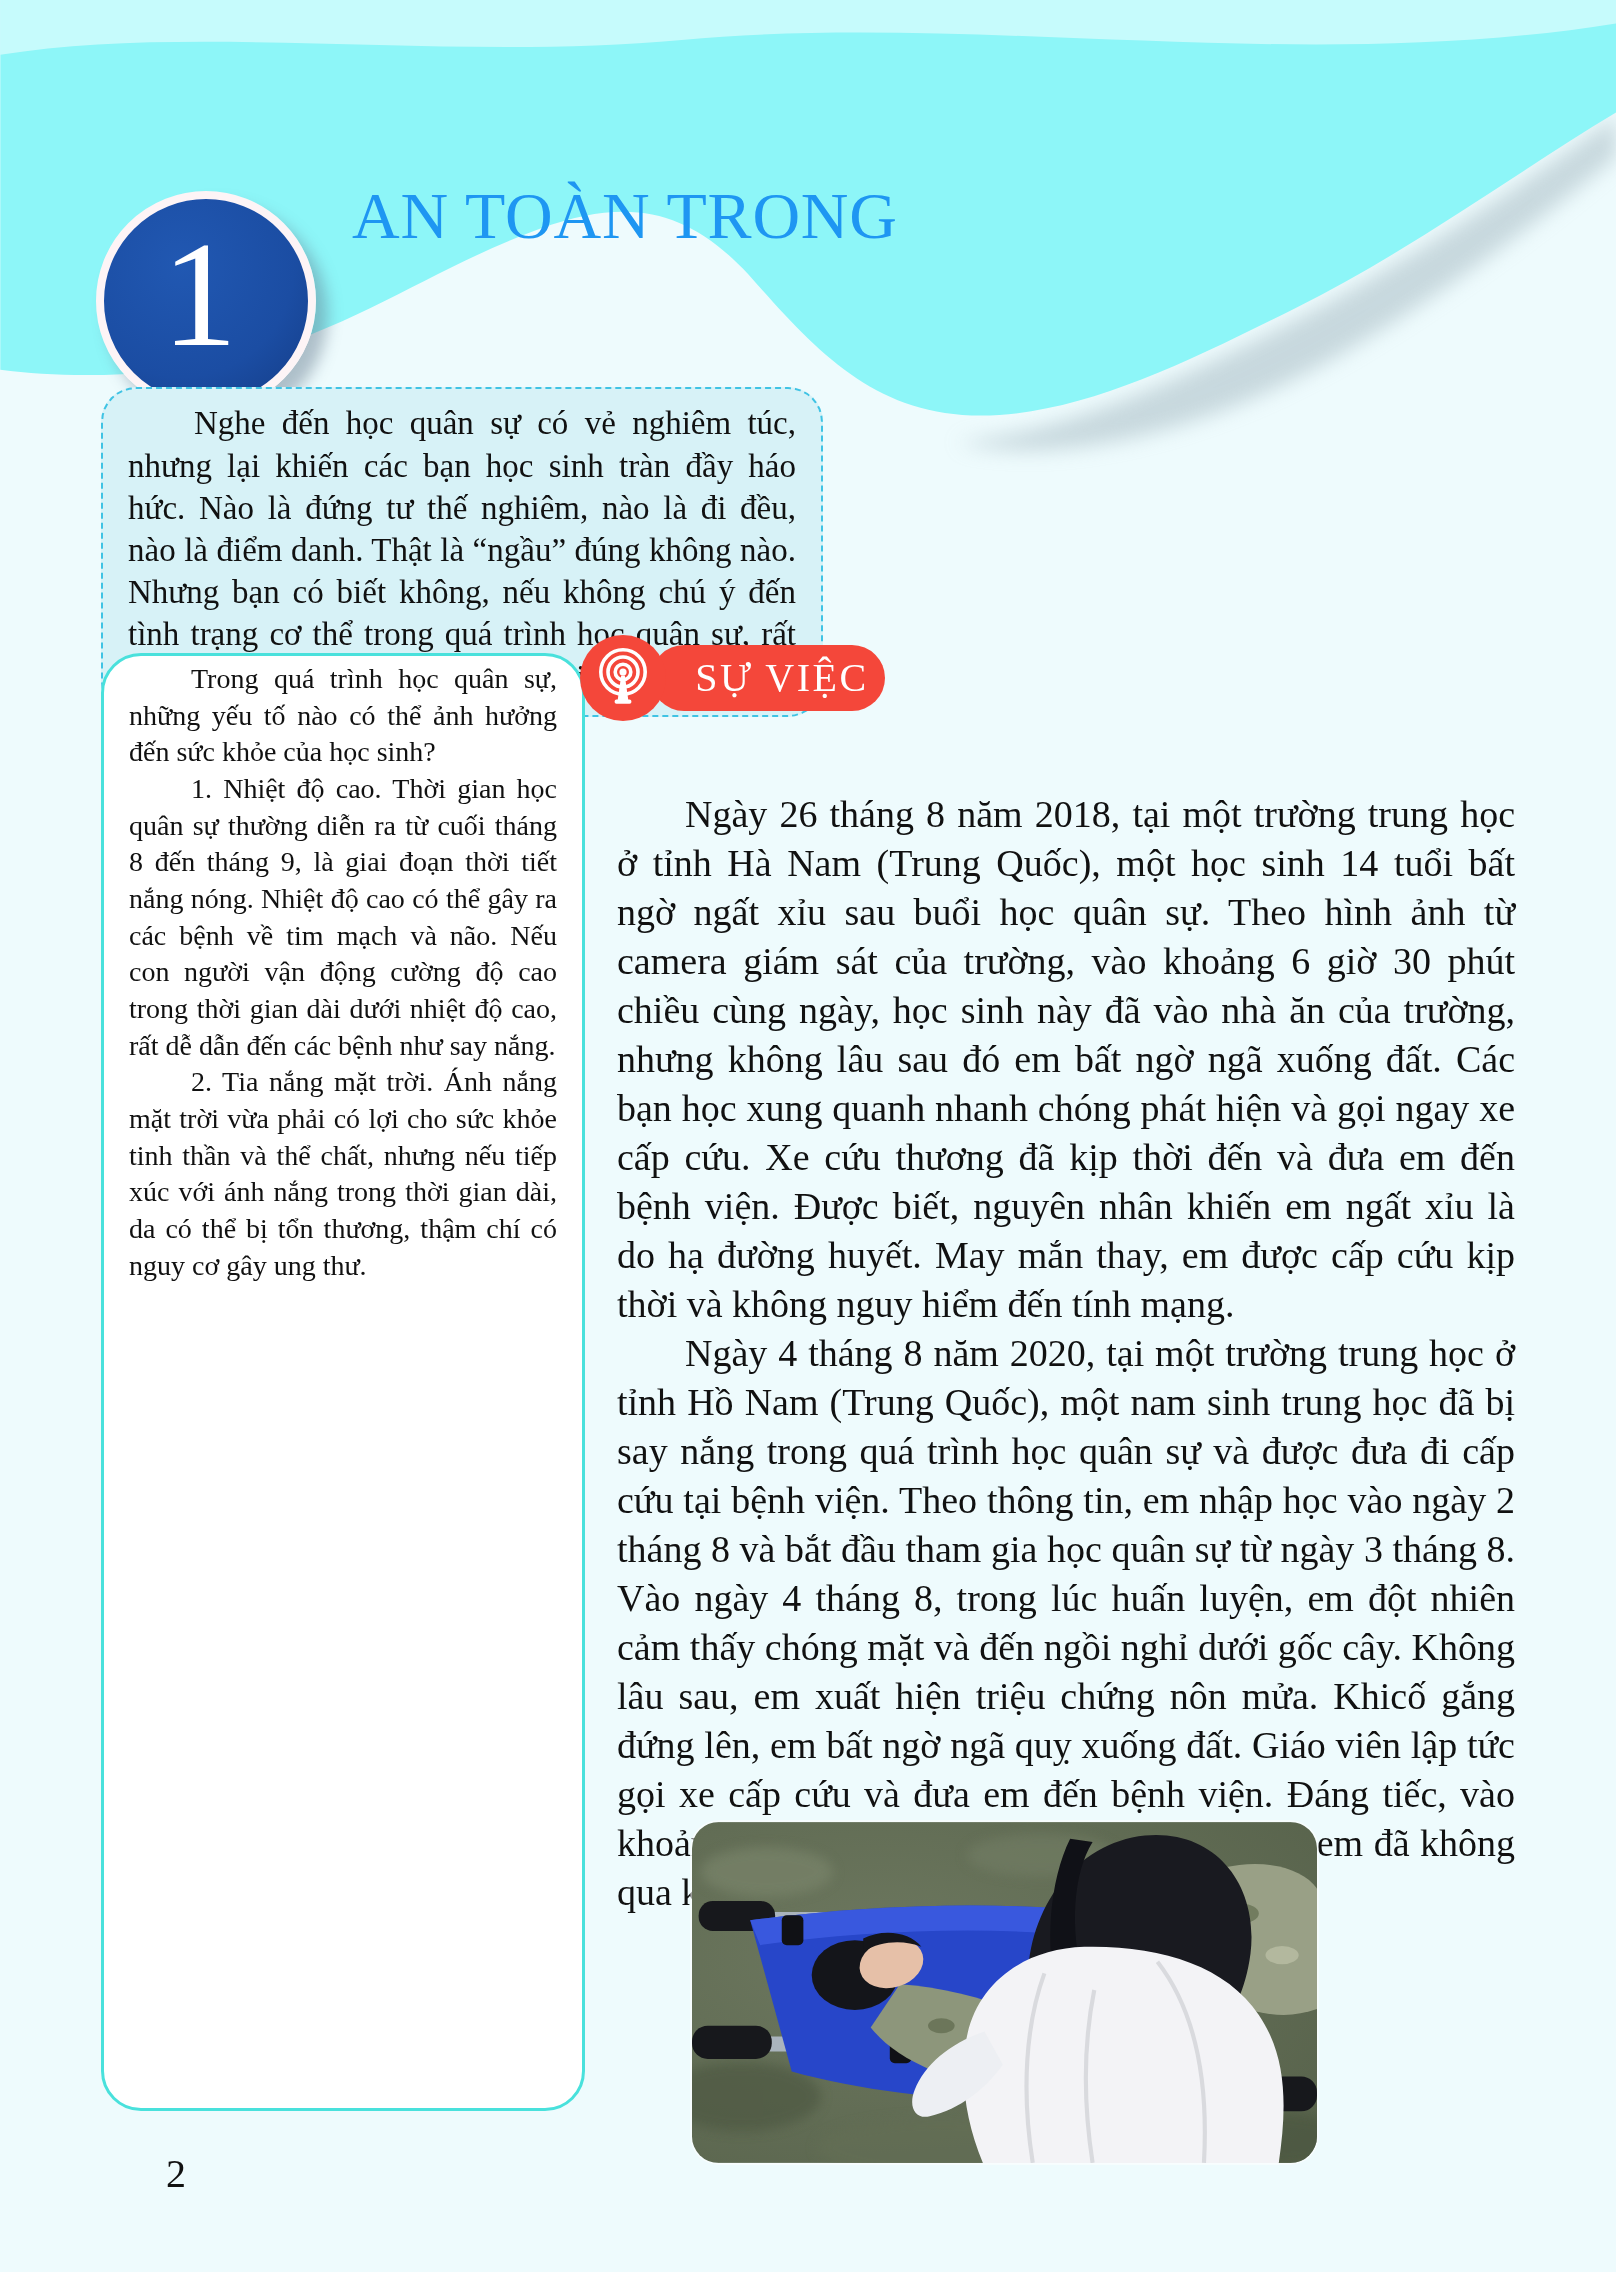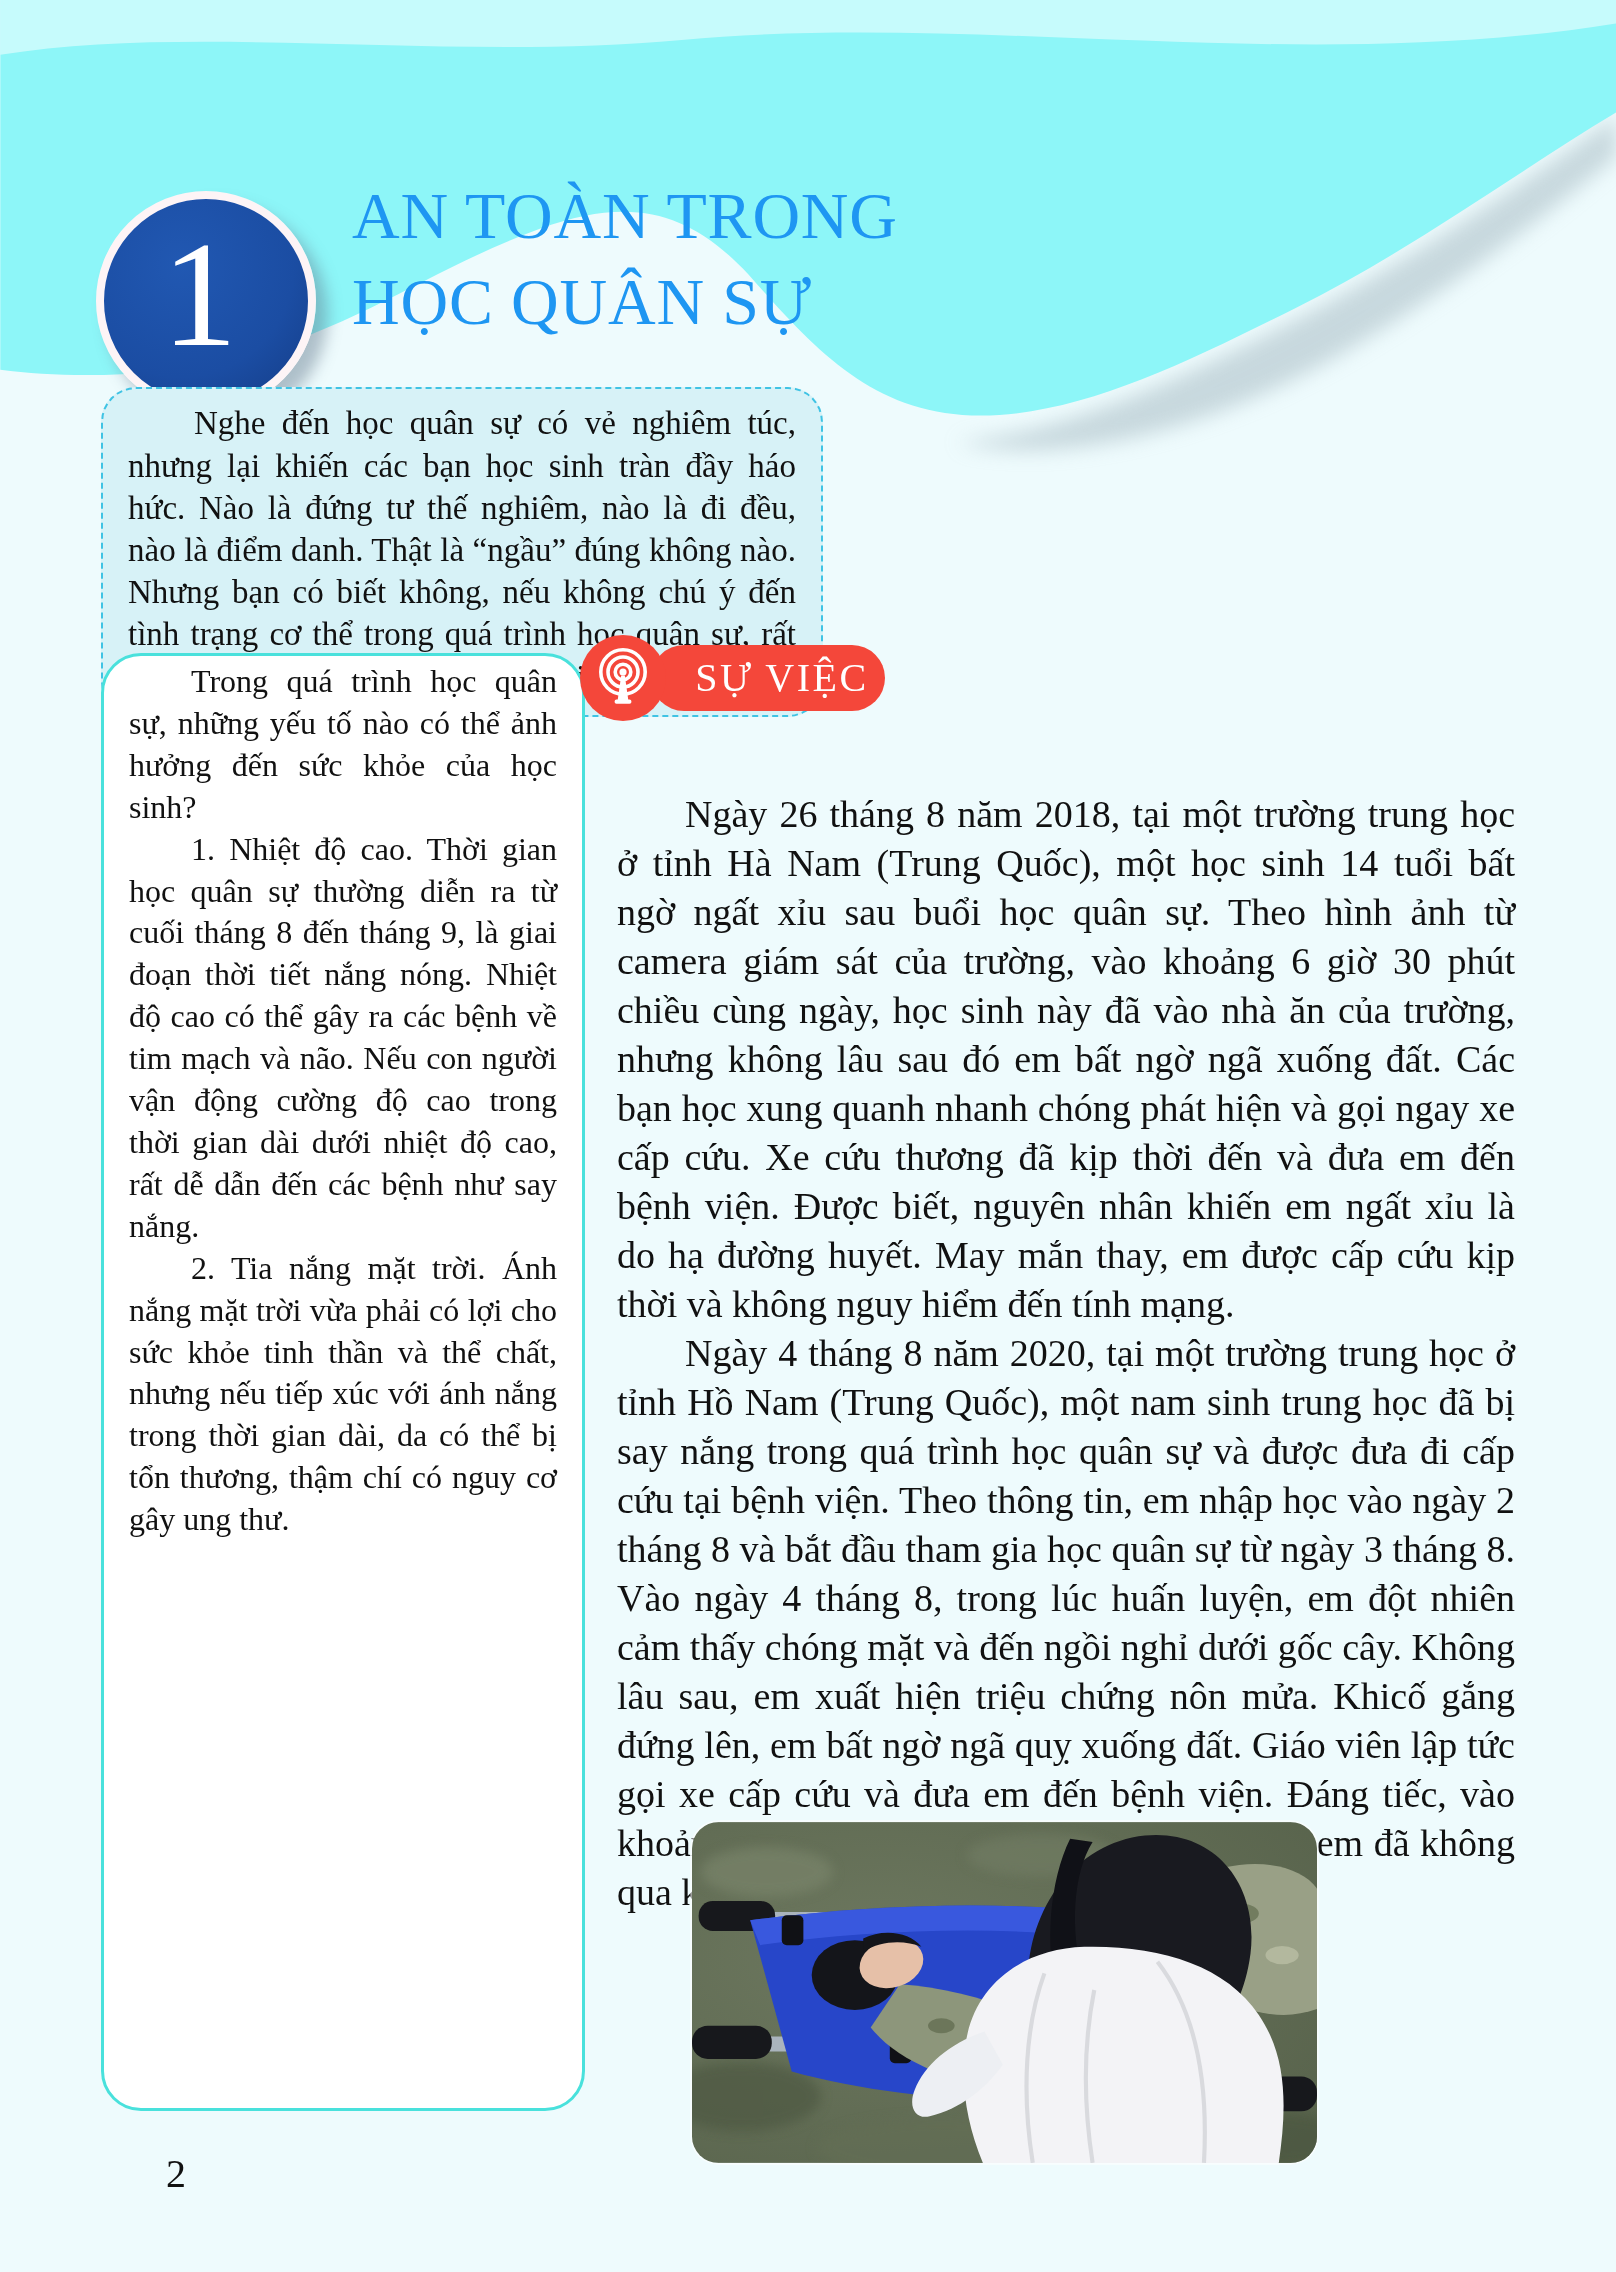--- a/index.html
+++ b/index.html
@@ -46,21 +46,21 @@
     background:#ffffff;
     border:3.3px solid var(--sidebar-teal,#49e1dc);
     border-radius:40px; overflow:hidden;
   }
   .sidebar-header { position:relative; width:100%; height:105px; }
   .sidebar-header svg { display:block; }
   .sidebar-header-label {
     position:absolute; top:16.6px; left:0; width:100%; text-align:center;
     color:#fff; font-size:37px; letter-spacing:1.7px;
   }
-  .sidebar-body { padding:5px 25px 0 25px; font-size:32px; line-height:1.31; text-align:justify; }
+  .sidebar-body { padding:5px 25px 0 25px; font-size:28px; line-height:1.31; text-align:justify; }
   .sidebar-body p { margin:0; text-indent:62px; }
 
   
   .badge { position:absolute; left:580px; top:633px; width:316px; height:91px; }
   .badge-pill {
     position:absolute; left:71px; top:11.6px; width:234px; height:66px;
     background:var(--badge-red,#f4473a); border-radius:33px;
     display:flex; align-items:center; justify-content:center; padding-left:28px; box-sizing:border-box;text-align:center;
   }
   .badge-label { color:#fff; font-size:40px; letter-spacing:2.5px; white-space:nowrap; }
@@ -108,21 +108,20 @@
              C180,455 80,455 0,445 Z" style="fill:var(--header-cyan,#8df6f8)"></path>
     <path d="M0,0 H1945 V28 C1560,90 1180,15 820,48 C540,74 230,28 0,66 Z" fill="#ffffff" opacity="0.5"></path>
   </svg>
 
   <div class="unit-circle">
     <span class="unit-number">1</span>
   </div>
 
   <div class="page-title">
     <div>AN TOÀN TRONG</div>
-    <div>HỌC QUÂN SỰ</div>
   </div>
 
   <div class="intro-box">
     <p>Nghe đến học quân sự có vẻ nghiêm túc, nhưng lại khiến các bạn học sinh tràn đầy háo hức. Nào là đứng tư thế nghiêm, nào là đi đều, nào là điểm danh. Thật là “ngầu” đúng không nào. Nhưng bạn có biết không, nếu không chú ý đến tình trạng cơ thể trong quá trình học quân sự, rất có thể sẽ xảy ra những sự cố ngoài ý muốn.</p>
   </div>
 
   <div class="sidebar">
     <div class="sidebar-body">
       <p>Trong quá trình học quân sự, những yếu tố nào có thể ảnh hưởng đến sức khỏe của học sinh?</p>
       <p>1. Nhiệt độ cao. Thời gian học quân sự thường diễn ra từ cuối tháng 8 đến tháng 9, là giai đoạn thời tiết nắng nóng. Nhiệt độ cao có thể gây ra các bệnh về tim mạch và não. Nếu con người vận động cường độ cao trong thời gian dài dưới nhiệt độ cao, rất dễ dẫn đến các bệnh như say nắng.</p>

